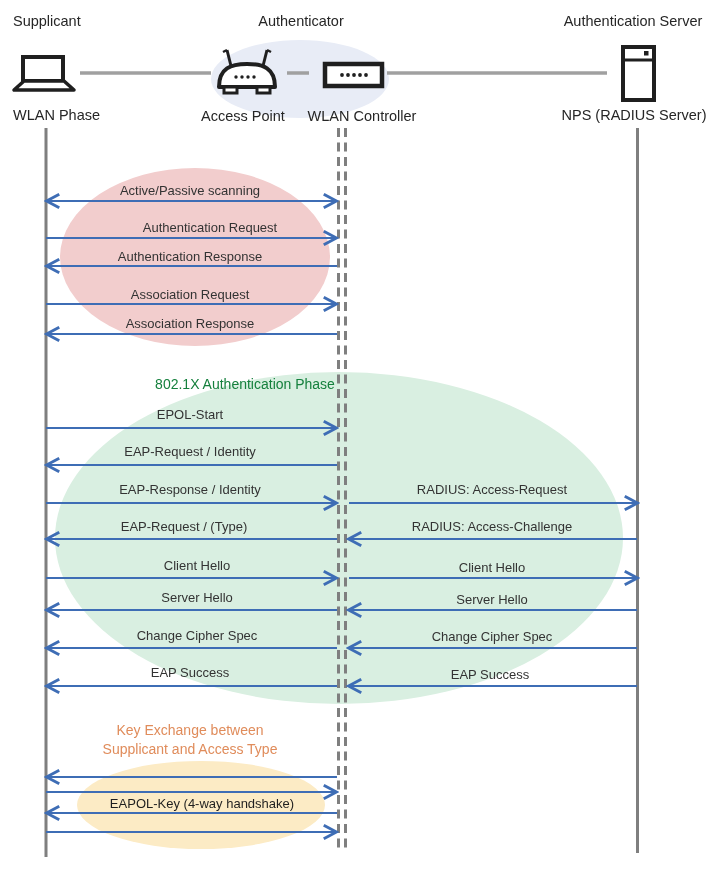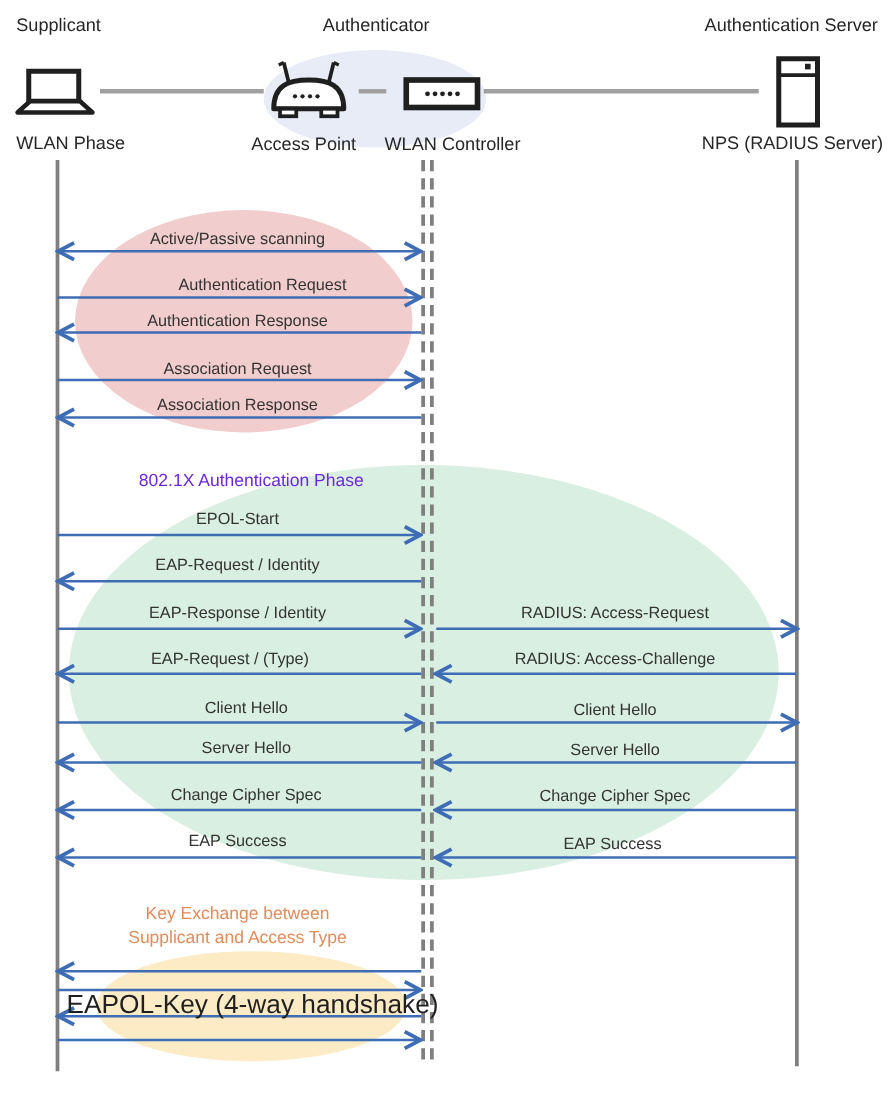--- a/index.html
+++ b/index.html
@@ -6,23 +6,23 @@
   .stage{
     position:relative;width:713px;height:875px;background:#ffffff;
     font-family:"Liberation Sans",sans-serif;overflow:hidden;
   }
   .stage svg.layer{position:absolute;left:0;top:0;}
   .lbl{position:absolute;white-space:nowrap;color:#333333;font-size:13px;line-height:16px;transform:translateX(-50%);}
   .hdr{position:absolute;white-space:nowrap;color:#262626;font-size:14.5px;line-height:17px;transform:translateX(-50%);}
   .hdr.left-align{transform:none;}
   .phase-title{position:absolute;white-space:nowrap;font-size:14px;line-height:17px;transform:translateX(-50%);}
   .phase1{color:#C00000;}
-  .phase2{color:#6d28d9;}
+  .phase2{color:#15803d;margin-left:44px;}
   .phase3{color:#E08C5B;}
-  .bigmsg{position:absolute;white-space:nowrap;color:#1f1f1f;font-size:21px;line-height:18px;transform:translateX(-50%);}
+  .bigmsg{position:absolute;white-space:nowrap;color:#1f1f1f;font-size:13px;line-height:18px;transform:translateX(-50%);}
 </style>
 </head>
 <body>
 
 <div class="stage">
 
   <svg class="layer" width="713" height="875" viewBox="0 0 713 875">
     <defs>
       <marker id="ah-end" viewBox="0 0 12 12" refX="9.5" refY="6" markerWidth="9" markerHeight="9" orient="auto">
         <path d="M2 1.5 L10.5 6 L2 10.5" fill="none" stroke="#3E6DB5" stroke-width="2"></path>

